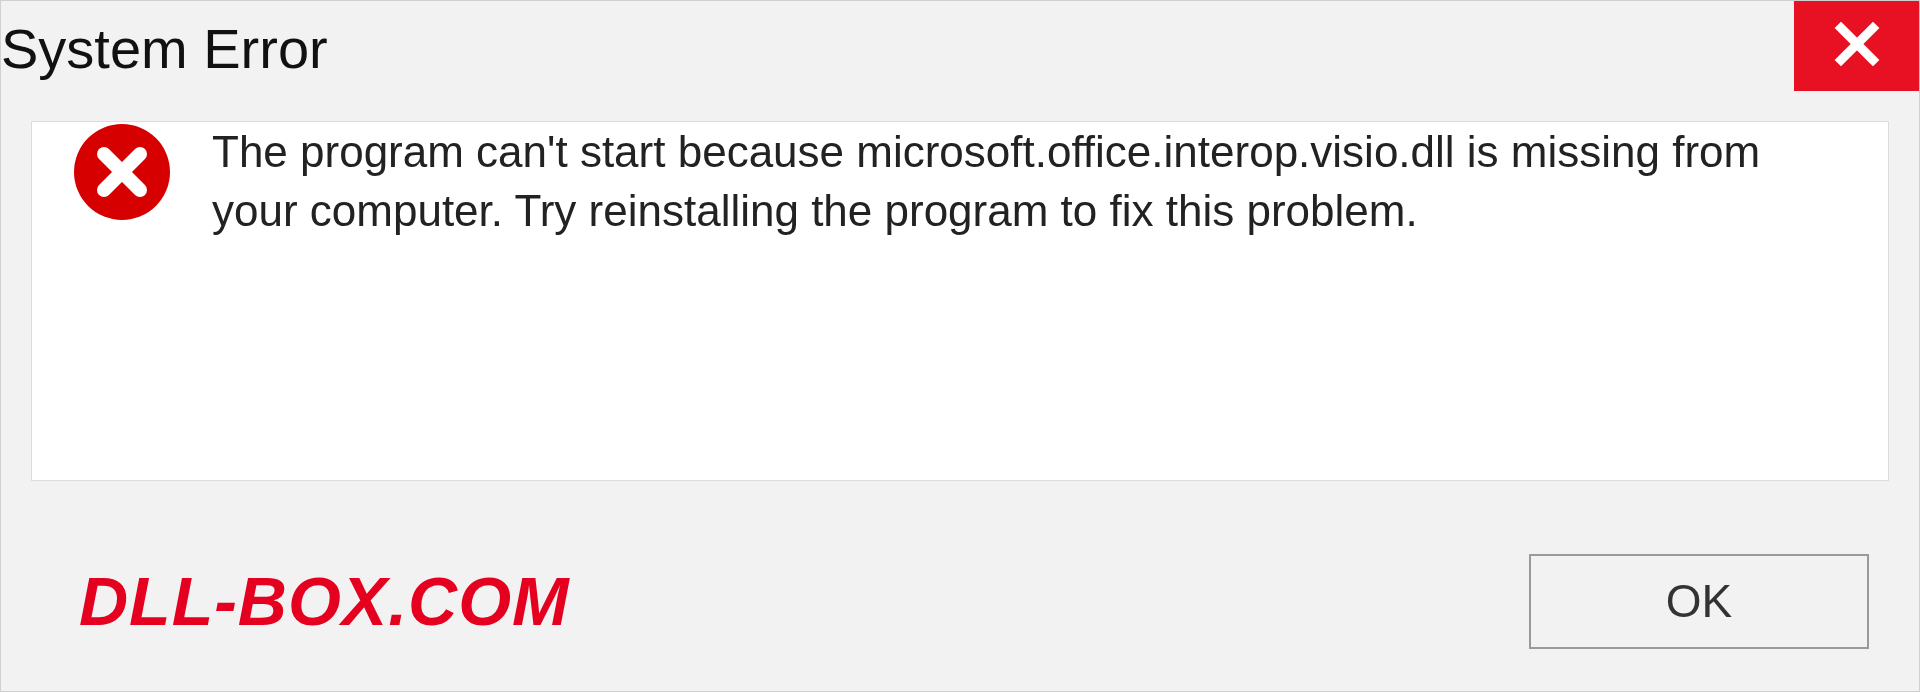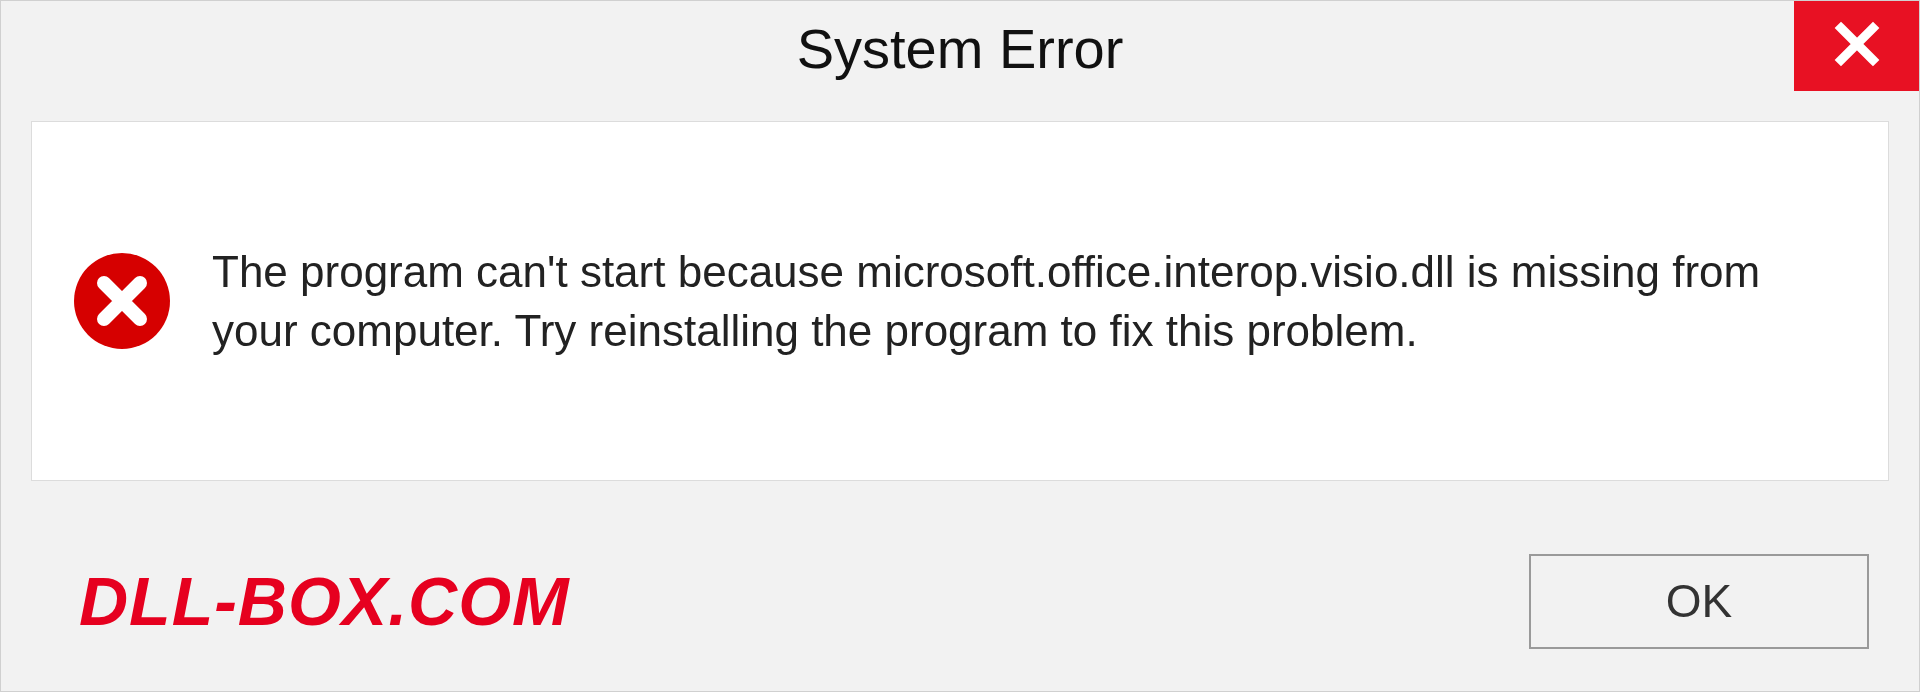--- a/index.html
+++ b/index.html
@@ -18,21 +18,20 @@
       width: 1920px;
       height: 692px;
       background: #f2f2f2;
       border: 1px solid #d0d0d0;
       position: relative;
     }
     .titlebar {
       height: 95px;
       display: flex;
       align-items: center;
-      justify-content: center;
       position: relative;
     }
     .title {
       font-size: 56px;
       font-weight: 400;
       color: #111;
     }
     .close-btn {
       position: absolute;
       right: 0;
@@ -48,21 +47,20 @@
     .close-btn svg {
       width: 48px;
       height: 48px;
     }
     .content-panel {
       margin: 25px 30px 16px 30px;
       background: #ffffff;
       border: 1px solid #dcdcdc;
       height: 360px;
       display: flex;
-      align-items: center;
       padding: 0 40px;
     }
     .error-icon {
       width: 100px;
       height: 100px;
       flex-shrink: 0;
       margin-right: 40px;
     }
     .error-icon svg {
       width: 100%;

